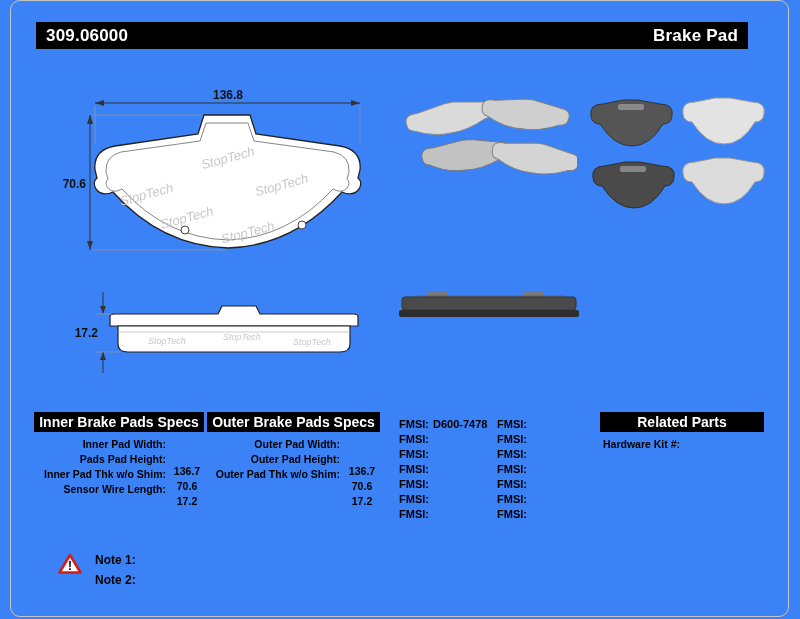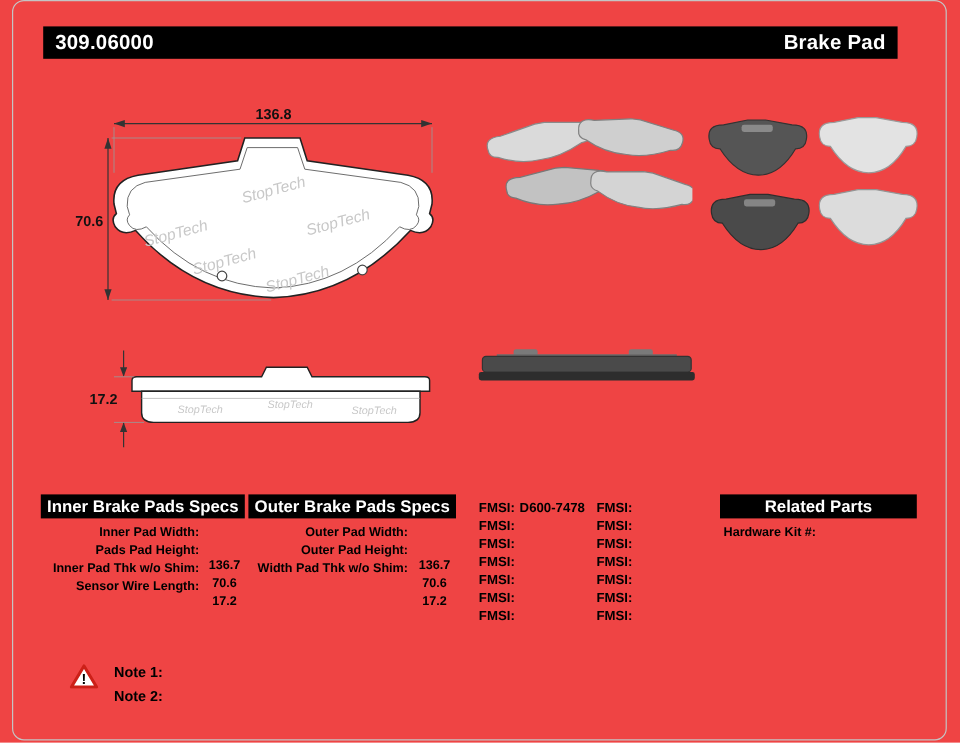--- a/index.html
+++ b/index.html
@@ -1,17 +1,17 @@
 <!DOCTYPE html>
 <html><head>
 <meta charset="utf-8">
 <style>
   * { margin:0; padding:0; box-sizing:border-box; }
   html,body { width:800px; height:619px; background:#fff; font-family:"Liberation Sans", sans-serif; }
-  .page { position:relative; width:800px; height:619px; background:#ef4444; overflow:hidden; }
+  .page { position:relative; width:800px; height:619px; background:#3b82f6; overflow:hidden; }
   .frame { position:absolute; left:10px; top:0; width:779px; height:617px;
            border:1px solid #c4c4c4; border-radius:10px; }
 
   
   .topbar { position:absolute; left:36px; top:22px; width:712px; height:27px; background:#000;
             color:#fff; display:flex; align-items:center; justify-content:space-between; padding:0 10px; }
   .topbar span { font-size:17px; font-weight:bold; letter-spacing:.2px; }
 
   
   svg text { font-family:"Liberation Sans", sans-serif; }
@@ -181,21 +181,21 @@
     <div class="spec-rows">
       <div class="spec-row">
         <span class="lbl">Outer Pad Width:</span>
         <span class="val">136.7</span>
       </div>
       <div class="spec-row">
         <span class="lbl">Outer Pad Height:</span>
         <span class="val">70.6</span>
       </div>
       <div class="spec-row">
-        <span class="lbl">Width Pad Thk w/o Shim:</span>
+        <span class="lbl">Outer Pad Thk w/o Shim:</span>
         <span class="val">17.2</span>
       </div>
     </div>
   </div>
 
   <div class="spec-col" id="col-fmsi">
     <div class="spec-rows">
       <div class="fmsi-row">
         <div class="cell left">
             <span class="lbl">FMSI:</span>

